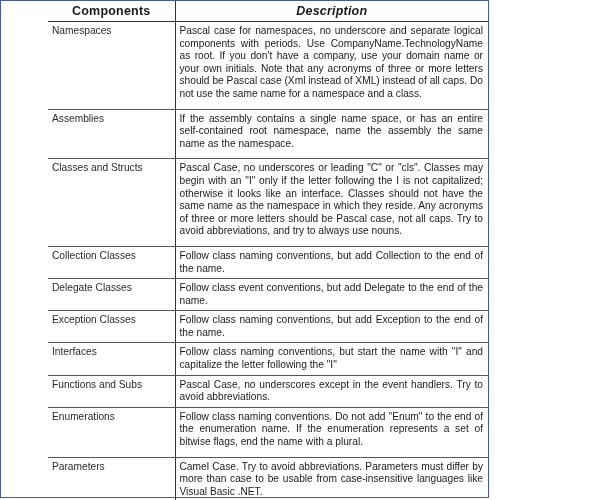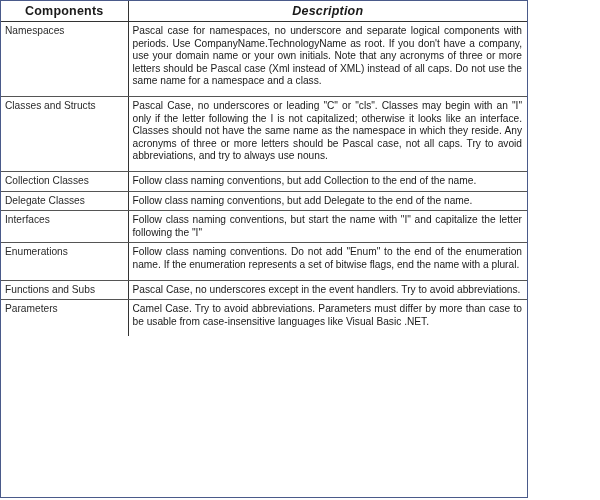--- a/index.html
+++ b/index.html
@@ -1,21 +1,22 @@
 <!DOCTYPE html>
 <html><head>
 <meta charset="utf-8">
 <style>
   html, body { margin: 0; padding: 0; background: #ffffff; }
   body { width: 600px; height: 500px; overflow: hidden; }
   .frame {
-    width: 528px; height: 498px;
+    width: 489px; height: 498px;
     border: 1px solid #4a5a8a;
     box-sizing: border-box;
     position: relative;
+    padding-left: 47px;
   }
   table {
     width: 100%;
     border-collapse: collapse;
     table-layout: fixed;
     font-family: "Liberation Sans", sans-serif;
     color: #1a1a1a;
   }
   col.c1 { width: 127px; }
   col.c2 { width: auto; }
@@ -58,42 +59,50 @@
         <th>Components</th>
         <th>Description</th>
       </tr>
     </thead>
     <tbody>
       <tr>
         <td class="comp pad-extra">Namespaces</td>
         <td class="pad-extra">Pascal case for namespaces, no underscore and separate logical components with periods. Use CompanyName.TechnologyName as root. If you don't have a company, use your domain name or your own initials. Note that any acronyms of three or more letters should be Pascal case (Xml instead of XML) instead of all caps. Do not use the same name for a namespace and a class.</td>
       </tr>
       <tr>
+        <td class="comp pad-extra">Assemblies</td>
+        <td class="pad-extra">If the assembly contains a single name space, or has an entire self-contained root namespace, name the assembly the same name as the namespace.</td>
+      </tr>
+      <tr>
         <td class="comp pad-extra">Classes and Structs</td>
         <td class="pad-extra">Pascal Case, no underscores or leading "C" or "cls". Classes may begin with an "I" only if the letter following the I is not capitalized; otherwise it looks like an interface. Classes should not have the same name as the namespace in which they reside. Any acronyms of three or more letters should be Pascal case, not all caps. Try to avoid abbreviations, and try to always use nouns.</td>
       </tr>
       <tr>
         <td class="comp">Collection Classes</td>
         <td>Follow class naming conventions, but add Collection to the end of the name.</td>
       </tr>
       <tr>
         <td class="comp">Delegate Classes</td>
-        <td>Follow class naming conventions, but add Delegate to the end of the name.</td>
+        <td>Follow class event conventions, but add Delegate to the end of the name.</td>
+      </tr>
+      <tr>
+        <td class="comp">Exception Classes</td>
+        <td>Follow class naming conventions, but add Exception to the end of the name.</td>
       </tr>
       <tr>
         <td class="comp">Interfaces</td>
         <td>Follow class naming conventions, but start the name with "I" and capitalize the letter following the "I"</td>
       </tr>
       <tr>
+        <td class="comp">Functions and Subs</td>
+        <td>Pascal Case, no underscores except in the event handlers. Try to avoid abbreviations.</td>
+      </tr>
+      <tr>
         <td class="comp pad-extra">Enumerations</td>
         <td class="pad-extra">Follow class naming conventions. Do not add "Enum" to the end of the enumeration name. If the enumeration represents a set of bitwise flags, end the name with a plural.</td>
-      </tr>
-      <tr>
-        <td class="comp">Functions and Subs</td>
-        <td>Pascal Case, no underscores except in the event handlers. Try to avoid abbreviations.</td>
       </tr>
       <tr>
         <td class="comp pad-extra">Parameters</td>
         <td class="pad-extra">Camel Case. Try to avoid abbreviations. Parameters must differ by more than case to be usable from case-insensitive languages like Visual Basic .NET.</td>
       </tr>
     </tbody>
   </table>
 </div>
 
 </body></html>

